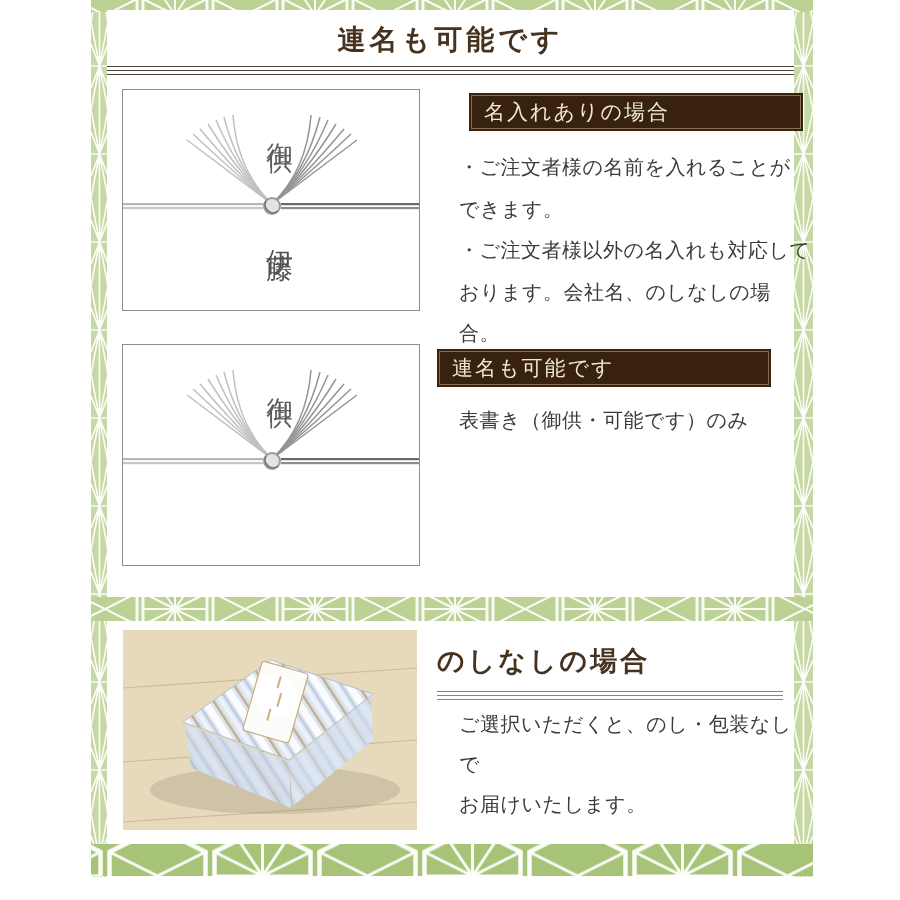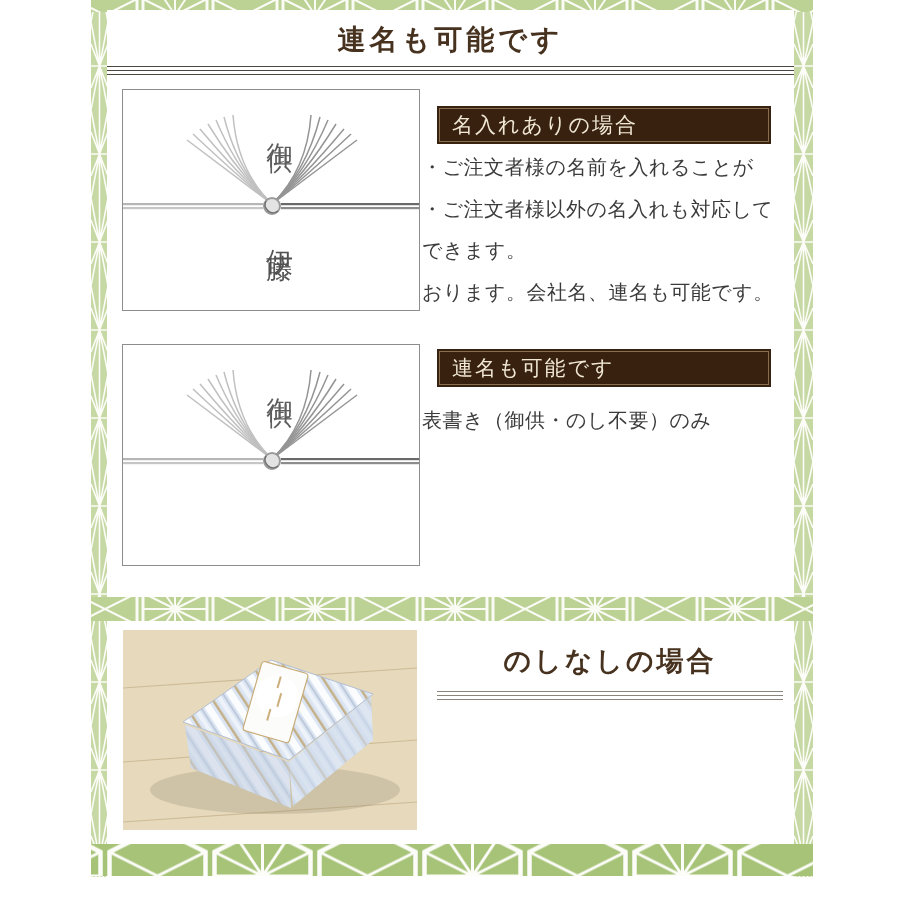--- a/index.html
+++ b/index.html
@@ -28,30 +28,30 @@
   .vlabel{position:absolute;left:50%;writing-mode:vertical-rl;text-orientation:upright;
     color:#5d5d5d;transform:translateX(calc(-50% + 8px));line-height:1;}
   .vlabel.top{top:32px;font-size:26px;letter-spacing:6px;}
   .vlabel.name{top:138px;font-size:27px;letter-spacing:5px;color:#525252;}
   
   .bar{position:absolute;left:437px;width:334px;height:38px;background:#38220f;
     color:#f1e9d6;font-size:21px;line-height:38px;padding-left:15px;box-sizing:border-box;
     letter-spacing:2px;}
   .bar::after{content:"";position:absolute;inset:2px;border:1px solid rgba(196,175,134,0.55);
     pointer-events:none;}
-  #bar1{top:106px;}
+  #bar1{top:93px;margin-left:32px;}
   #bar2{top:349px;}
   
-  .body-text{position:absolute;left:422px;width:352px;color:#3b3b3b;font-size:20px;
+  .body-text{position:absolute;left:459px;width:352px;color:#3b3b3b;font-size:20px;
     letter-spacing:0.5px;}
   #body1{top:147px;line-height:41.5px;}
   #body2{top:400px;line-height:41px;}
   #body3{top:704px;line-height:40px;}
   
-  .sub-title{position:absolute;left:437px;top:641px;width:346px;text-align:center;
+  .sub-title{position:absolute;left:437px;top:641px;width:346px;text-align:left;
     font-size:27px;font-weight:bold;color:#46321f;letter-spacing:3px;line-height:40px;}
   
   #photo{left:123px;top:630px;width:294px;height:200px;overflow:hidden;}
   #photo svg{display:block;}
 </style>
 </head>
 <body>
 
 <div id="stage">
 
@@ -134,23 +134,23 @@
         <path d="M143,111 a8,8 0 0 0 12,10" fill="none" stroke="#6f6f6f" stroke-width="1.5"></path>
       </g>
     </svg>
     <div class="vlabel top">御供</div>
     <div class="vlabel name">伊藤</div>
   </div>
 
   <div id="bar1" class="bar">名入れありの場合</div>
   <div id="body1" class="body-text">
     <div>・ご注文者様の名前を入れることが</div>
+    <div>できます。</div>
     <div>・ご注文者様以外の名入れも対応して</div>
-    <div>できます。</div>
-    <div>おります。会社名、連名も可能です。</div>
+    <div>おります。会社名、のしなしの場合。</div>
   </div>
 
   <div id="noshi2" class="noshi">
     <svg viewBox="0 0 296 220">
       <rect x="0" y="113" width="140" height="2.2" fill="#b6b6b6"></rect>
       <rect x="0" y="117" width="140" height="2.2" fill="#c6c6c6"></rect>
       <rect x="158" y="113" width="138" height="2.2" fill="#6a6a6a"></rect>
       <rect x="158" y="117" width="138" height="2.2" fill="#8c8c8c"></rect>
       <g fill="none" stroke="#bdbdbd" stroke-width="1.5" opacity="0.95">
         <path d="M149,114 Q120,92 64,50"></path>
@@ -173,21 +173,21 @@
       <g>
         <circle cx="149" cy="116" r="8" fill="#e3e3e3" stroke="#9b9b9b" stroke-width="2"></circle>
         <path d="M143,111 a8,8 0 0 0 12,10" fill="none" stroke="#6f6f6f" stroke-width="1.5"></path>
       </g>
     </svg>
     <div class="vlabel top">御供</div>
   </div>
 
   <div id="bar2" class="bar">連名も可能です</div>
   <div id="body2" class="body-text">
-    <div>表書き（御供・のし不要）のみ</div>
+    <div>表書き（御供・可能です）のみ</div>
   </div>
 
   <div id="photo" class="abs">
     <svg width="294" height="200" viewBox="0 0 294 200">
       <defs>
         <pattern id="wrapStripes" width="26" height="26" patternUnits="userSpaceOnUse" patternTransform="rotate(-33)">
           <rect width="26" height="26" fill="#dbe5f3"></rect>
           <rect x="0" width="7" height="26" fill="#ffffff" opacity="0.9"></rect>
           <rect x="10" width="2.5" height="26" fill="#c3b089"></rect>
           <rect x="16" width="4" height="26" fill="#eef3fa"></rect>
@@ -226,15 +226,17 @@
     </svg>
   </div>
 
   <div class="sub-title">のしなしの場合</div>
   <div id="divider2" class="lines3">
       <i></i>
       <i></i>
       <i></i>
     </div>
   <div id="body3" class="body-text">
+    <div>ご選択いただくと、のし・包装なしで</div>
+    <div>お届けいたします。</div>
   </div>
 
 </div>
 
 </body></html>

